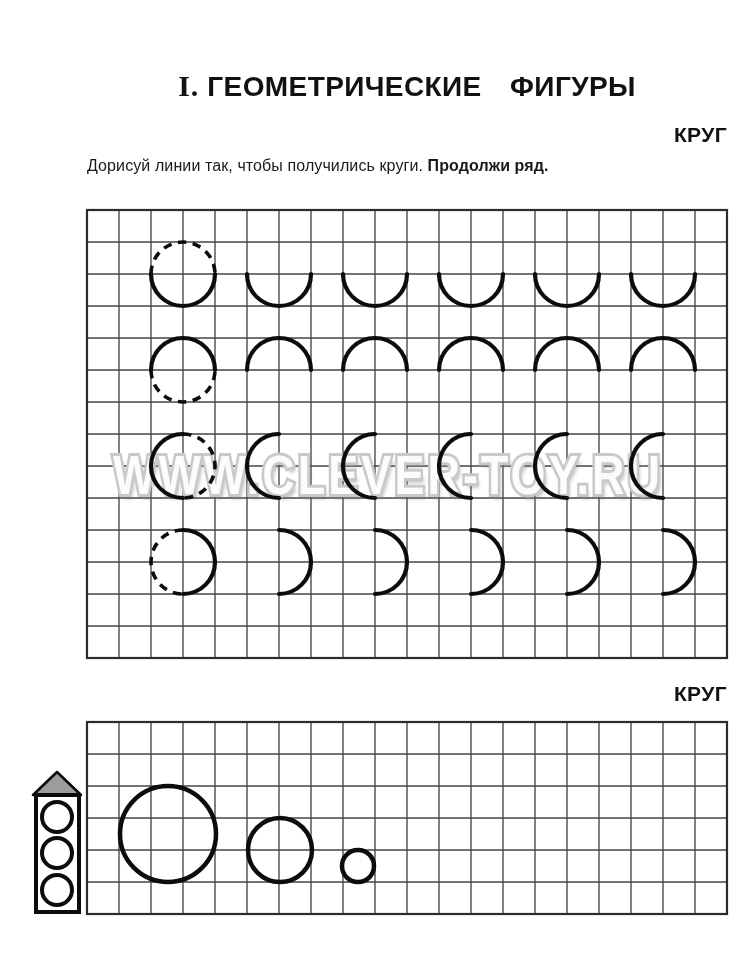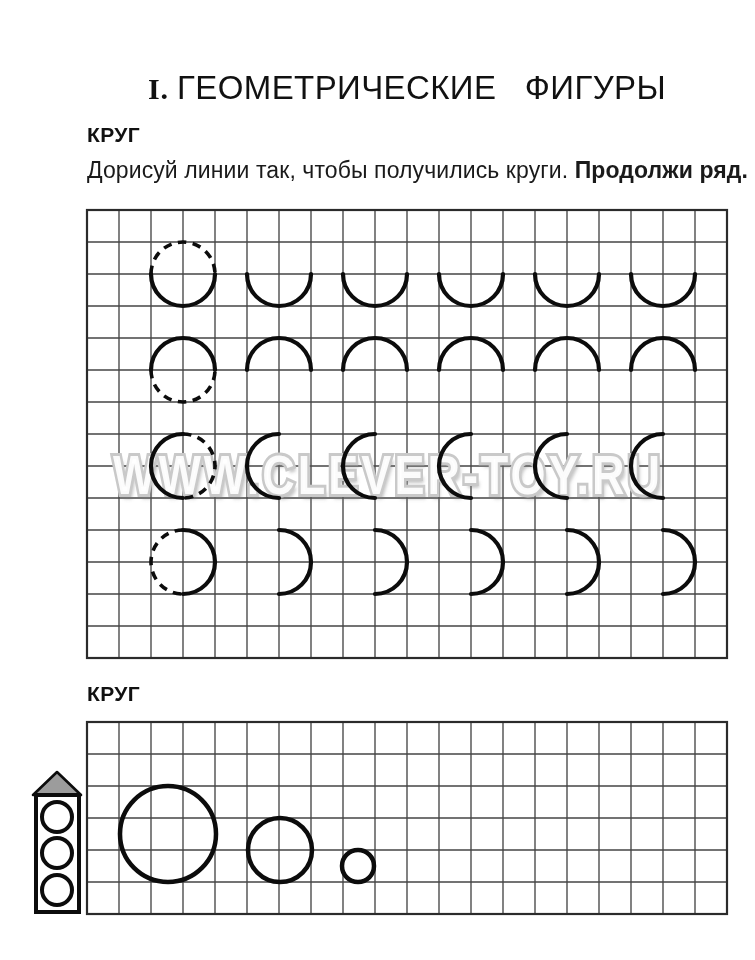--- a/index.html
+++ b/index.html
@@ -12,33 +12,33 @@
   #shapes-svg{z-index:3;}
 
   .page-title{
     position:absolute;left:57px;top:69px;width:700px;text-align:center;z-index:4;
     white-space:nowrap;
   }
   .title-prefix{
     font-family:"Liberation Serif","DejaVu Serif",serif;
     font-size:30px;font-weight:600;margin-right:8px;letter-spacing:1px;
   }
-  .title-word{font-size:33px;font-weight:normal;letter-spacing:.4px;}
+  .title-word{font-size:28px;font-weight:bold;letter-spacing:.4px;}
   .title-word.w2{margin-left:24px;}
 
   .section-heading{
-    position:absolute;left:87px;width:640px;text-align:left;z-index:4;
+    position:absolute;left:87px;width:640px;text-align:right;z-index:4;
     font-size:21px;font-weight:bold;letter-spacing:.4px;
   }
   .section-heading.s1{top:123px;}
   .section-heading.s2{top:682px;}
 
   .instruction{
     position:absolute;left:87px;top:157px;width:640px;z-index:4;
-    font-size:23px;color:#1a1a1a;letter-spacing:.1px;white-space:nowrap;
+    font-size:16px;color:#1a1a1a;letter-spacing:.1px;white-space:nowrap;
   }
   .instruction .instr-bold{font-weight:bold;}
 
   .watermark{
     position:absolute;left:88px;top:451px;width:600px;height:50px;z-index:2;
     font-size:45px;line-height:50px;font-weight:bold;text-align:center;
     letter-spacing:3px;white-space:nowrap;
     color:rgba(255,255,255,.93);
     transform:scaleY(1.22);transform-origin:center;
     pointer-events:none;

